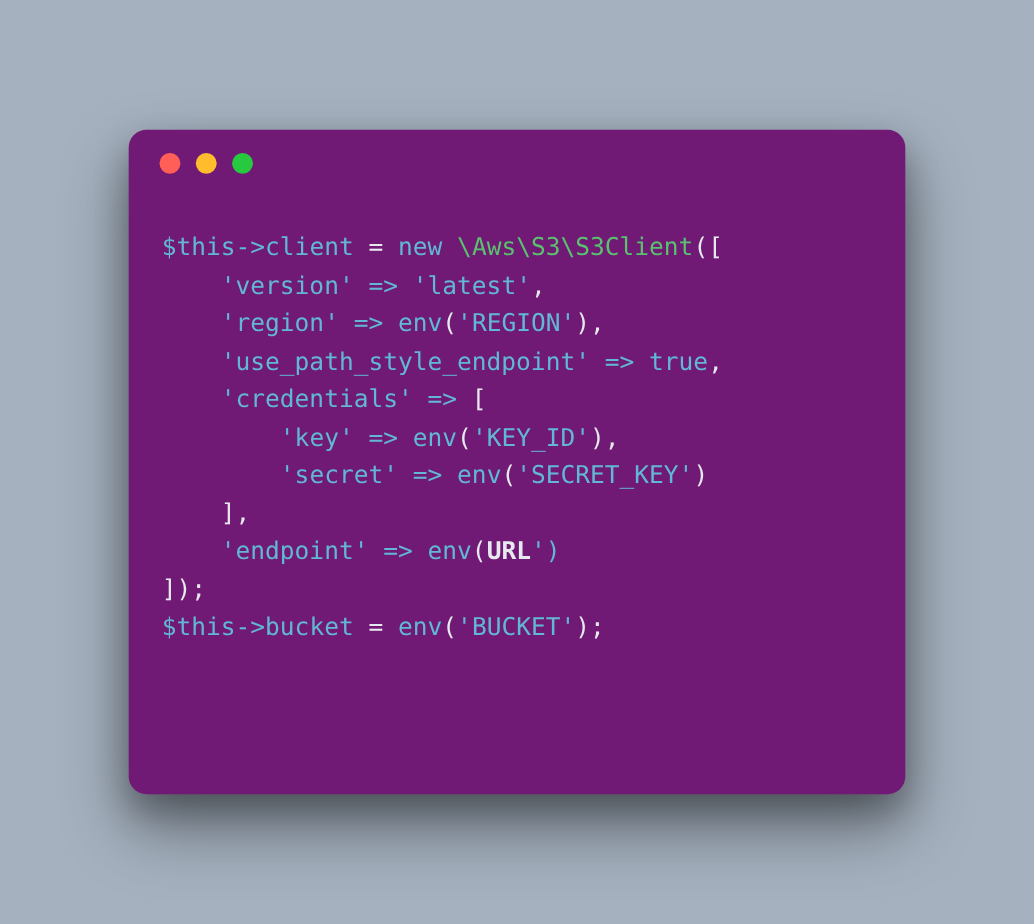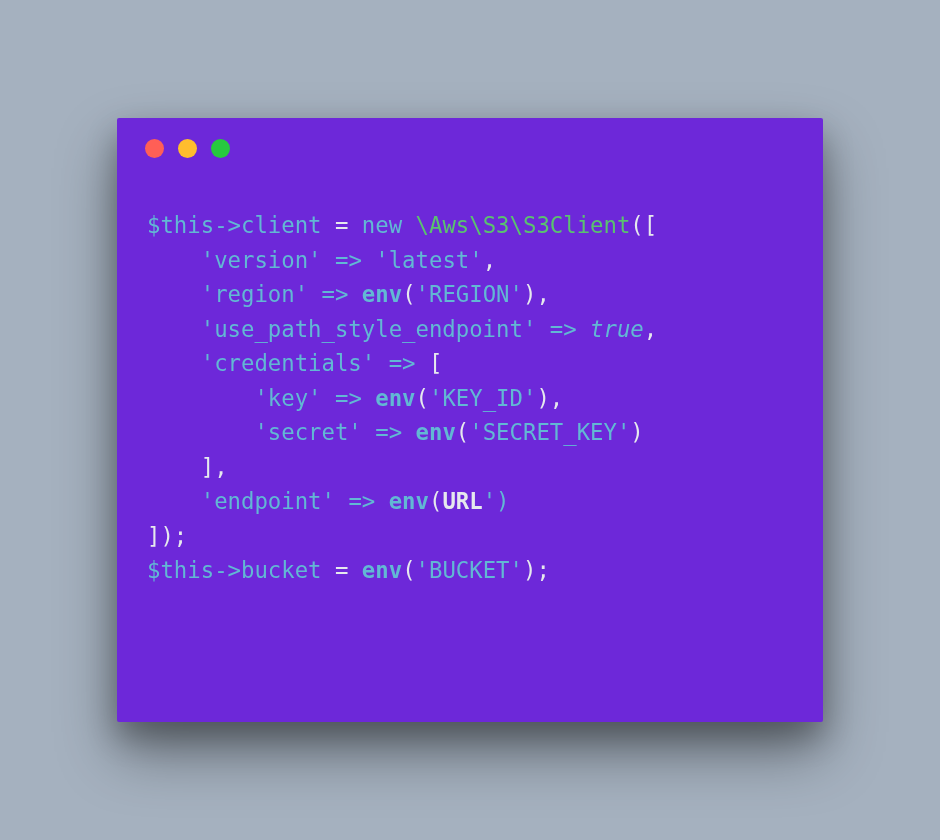--- a/index.html
+++ b/index.html
@@ -12,22 +12,22 @@
       height: 840px;
       background: #a5b1bf;
       display: flex;
       align-items: center;
       justify-content: center;
       font-family: "SF Mono", "Menlo", "Monaco", "Consolas", monospace;
     }
     .window {
       width: 706px;
       height: 604px;
-      background: #6d28d9;
-      border-radius: 2px;
+      background: #701a75;
+      border-radius: 16px;
       box-shadow: 0 30px 60px rgba(0,0,0,0.4), 0 15px 30px rgba(0,0,0,0.25);
       overflow: hidden;
       position: relative;
     }
     .titlebar {
       height: 60px;
       display: flex;
       align-items: center;
       padding-left: 28px;
       gap: 14px;
@@ -48,22 +48,22 @@
       white-space: pre;
       font-family: "SF Mono", "Menlo", "Monaco", "Consolas", monospace;
     }
     .tok-var { color: #62b8d4; }
     .tok-prop { color: #62b8d4; }
     .tok-op { color: #62b8d4; }
     .tok-punct { color: #e6e9ed; }
     .tok-keyword { color: #62b8d4; }
     .tok-ns { color: #5ac26f; }
     .tok-string { color: #62b8d4; }
-    .tok-func { color: #62b8d4; font-weight: bold; }
-    .tok-bool { color: #62b8d4; font-style: italic; }
+    .tok-func { color: #62b8d4; }
+    .tok-bool { color: #62b8d4; }
     .tok-const { color: #e6e9ed; font-weight: bold; }
   </style>
 </head>
 <body>
 
 <div class="window">
   <div class="titlebar">
     <div class="traffic-light tl-red" title="close"></div>
     <div class="traffic-light tl-yellow" title="minimize"></div>
     <div class="traffic-light tl-green" title="maximize"></div>

